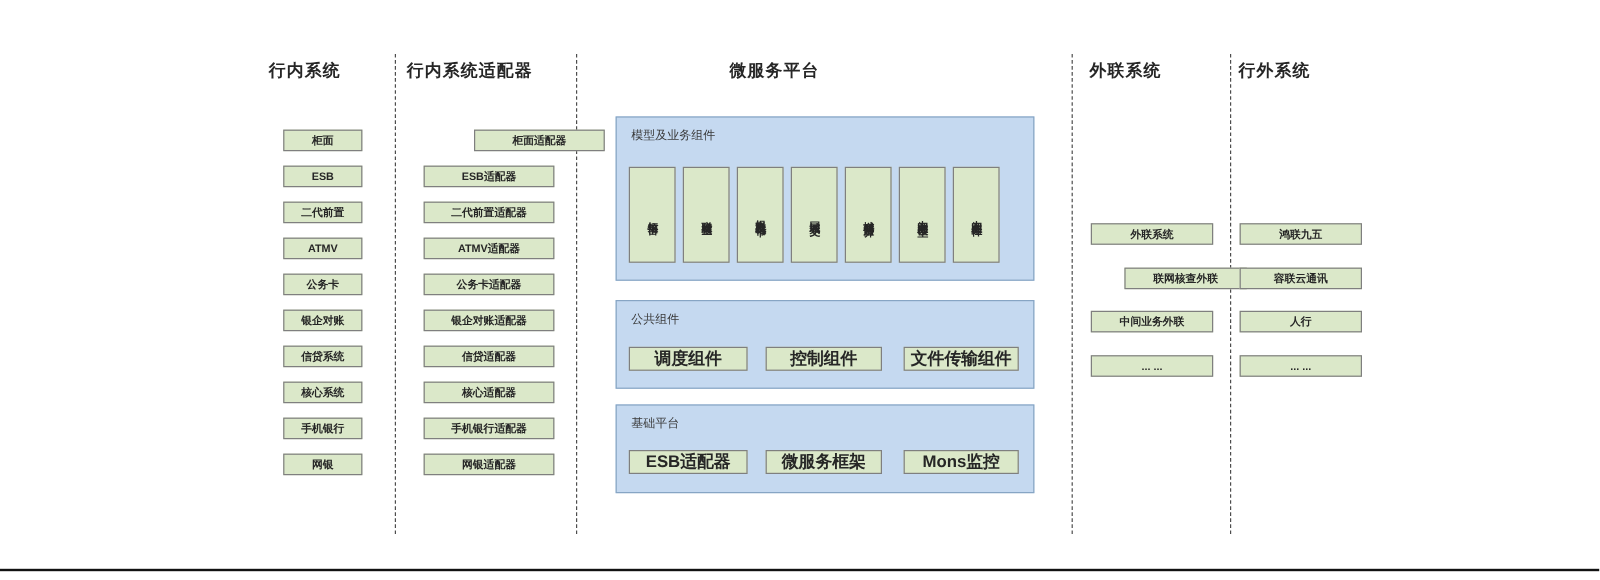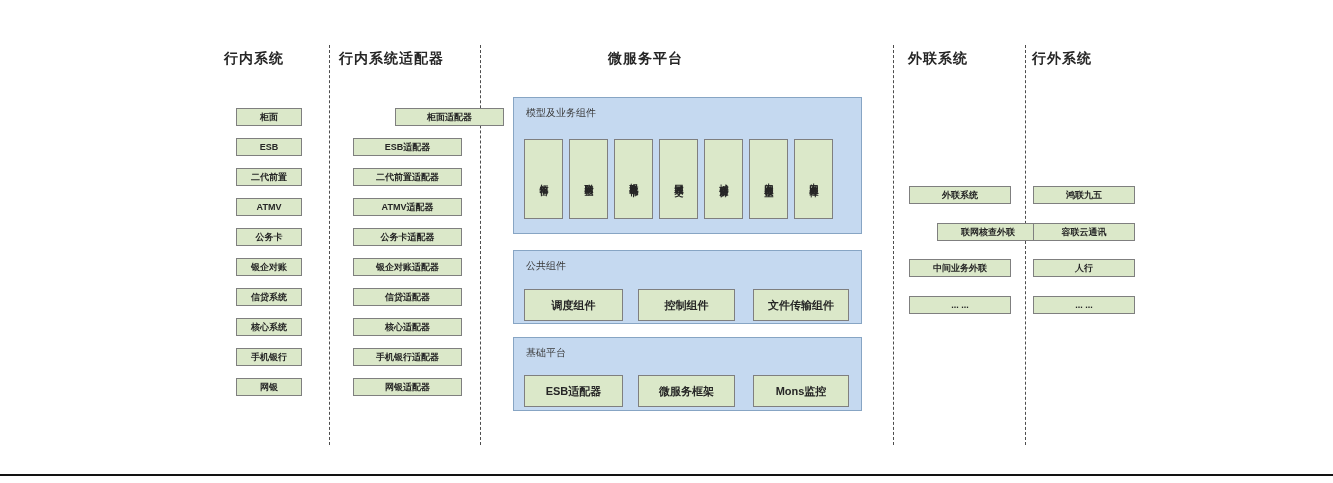--- a/index.html
+++ b/index.html
@@ -33,24 +33,24 @@
     position:absolute; left:12px; top:8px; font-size:10px; color:#3a3a3a;
   }
   .vbox {
     position:absolute; top:41px; width:39px; height:80px; box-sizing:border-box;
     background:var(--box-fill, #dbe8c9); border:1px solid var(--box-border, #7f7f7f);
     writing-mode:vertical-rl; text-orientation:upright;
     display:flex; align-items:center; justify-content:center;
     font-size:9px; font-weight:bold; color:#262626; letter-spacing:1px;
   }
   .hbox {
-    position:absolute; height:32px; box-sizing:border-box;
+    position:absolute; height:20px; box-sizing:border-box;
     background:var(--box-fill, #dbe8c9); border:1px solid var(--box-border, #7f7f7f);
     display:flex; align-items:center; justify-content:center;
-    font-size:11px; font-weight:bold; color:#262626; white-space:nowrap;
+    font-size:14px; font-weight:bold; color:#262626; white-space:nowrap;
   }
   .baseline {
     position:absolute; left:0; top:474px; width:1333px; height:2px; background:#121212;
   }
 </style>
 </head>
 <body>
 
 <div class="canvas">
 

